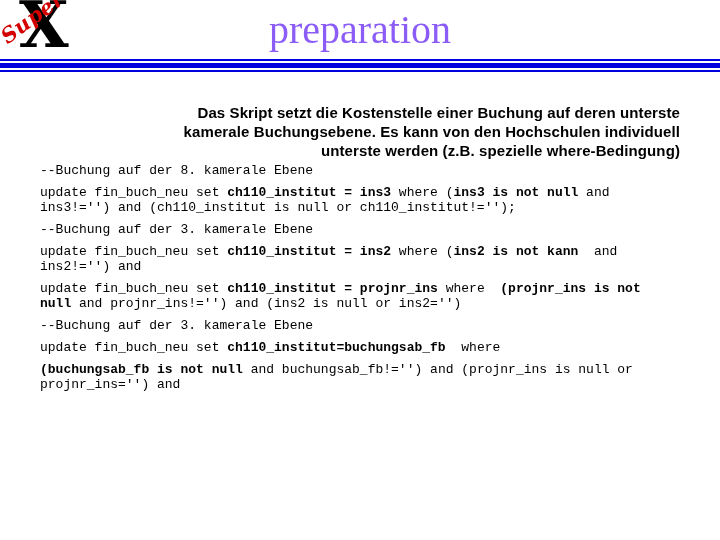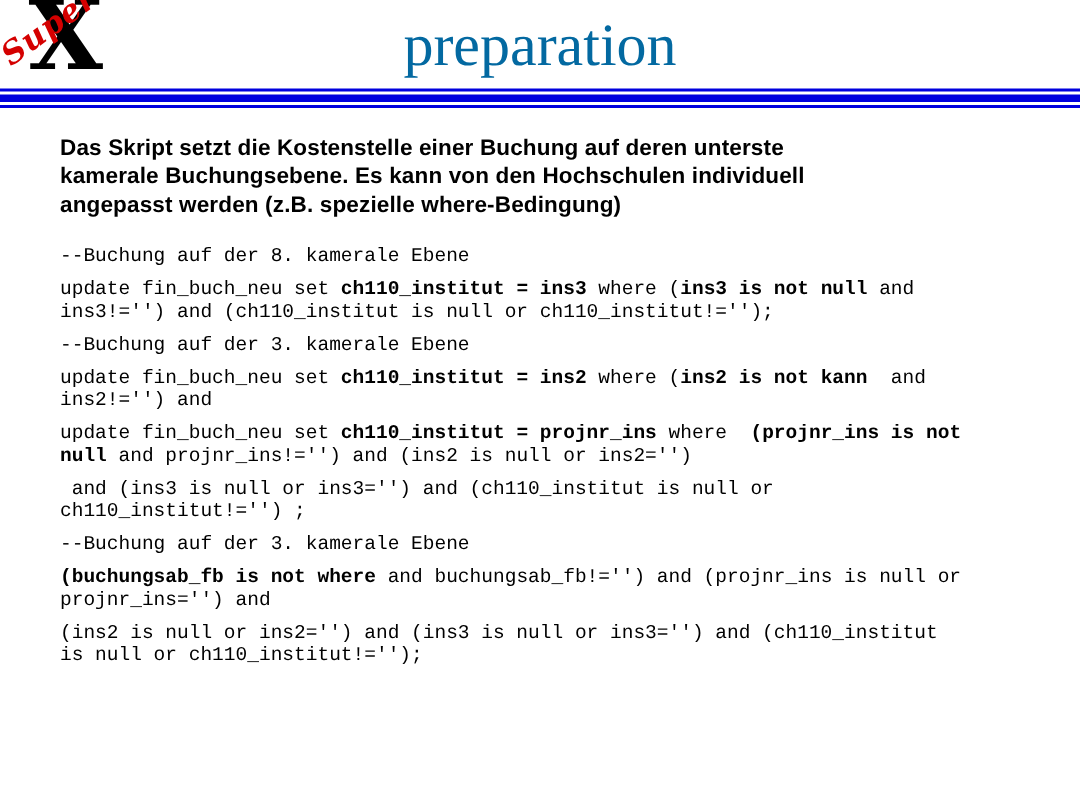--- a/index.html
+++ b/index.html
@@ -22,31 +22,31 @@
     position:absolute;left:-3px;top:24px;
     transform:rotate(-36deg);transform-origin:left center;
     font-family:"DejaVu Serif",serif;font-style:italic;font-weight:bold;
     font-size:21px;letter-spacing:0.5px;color:#d40000;
   }
   .title{
     position:absolute;left:0;right:0;top:8px;
     text-align:center;
     font-family:"Liberation Serif",serif;
     font-size:40px;line-height:44px;font-weight:500;
-    color:#0369a1;
+    color:#8b5cf6;
   }
   .separator{position:absolute;left:0;right:0;top:59px;}
   .sep-line{width:100%;}
   .sep-thin-top{height:2px;background:#0000de;margin-bottom:2px;}
   .sep-thick{height:5px;background:#0000de;margin-bottom:2px;}
   .sep-thin-bottom{height:2px;background:#0000de;}
   
   .heading{
-    position:absolute;left:40px;right:40px;top:89px;
-    text-align:left;
+    position:absolute;left:40px;right:40px;top:103px;
+    text-align:right;
     font-weight:bold;font-size:15px;line-height:19px;
     letter-spacing:0.1px;
   }
   
   .code{
     position:absolute;left:40px;top:163px;width:660px;
     font-family:"Liberation Mono",monospace;
     font-size:13px;line-height:15px;
   }
   .code p{margin:0 0 7px 0;white-space:pre;}
@@ -66,34 +66,31 @@
 
   <div class="separator">
     <div class="sep-line sep-thin-top"></div>
     <div class="sep-line sep-thick"></div>
     <div class="sep-line sep-thin-bottom"></div>
   </div>
 
   <div class="heading">
     <div>Das Skript setzt die Kostenstelle einer Buchung auf deren unterste</div>
     <div>kamerale Buchungsebene. Es kann von den Hochschulen individuell</div>
-    <div>angepasst werden (z.B. spezielle where-Bedingung)</div>
+    <div>unterste werden (z.B. spezielle where-Bedingung)</div>
   </div>
 
   <div class="code">
       <p><span>--Buchung auf der 8. kamerale Ebene</span></p>
       <p><span>update fin_buch_neu set </span><span class="b">ch110_institut = ins3</span><span> where (</span><span class="b">ins3 is not null</span><span> and
 ins3!='') and (ch110_institut is null or ch110_institut!='');</span></p>
       <p><span>--Buchung auf der 3. kamerale Ebene</span></p>
       <p><span>update fin_buch_neu set </span><span class="b">ch110_institut = ins2</span><span> where (</span><span class="b">ins2 is not kann</span><span>  and
 ins2!='') and</span></p>
       <p><span>update fin_buch_neu set </span><span class="b">ch110_institut = projnr_ins</span><span> where  </span><span class="b">(projnr_ins is not
 null</span><span> and projnr_ins!='') and (ins2 is null or ins2='')</span></p>
-      <p><span> and (ins3 is null or ins3='') and (ch110_institut is null or
-ch110_institut!='') ;</span></p>
       <p><span>--Buchung auf der 3. kamerale Ebene</span></p>
-      <p><span class="b">(buchungsab_fb is not where</span><span> and buchungsab_fb!='') and (projnr_ins is null or
+      <p><span>update fin_buch_neu set </span><span class="b">ch110_institut=buchungsab_fb</span><span>  where</span></p>
+      <p><span class="b">(buchungsab_fb is not null</span><span> and buchungsab_fb!='') and (projnr_ins is null or
 projnr_ins='') and</span></p>
-      <p><span>(ins2 is null or ins2='') and (ins3 is null or ins3='') and (ch110_institut
-is null or ch110_institut!='');</span></p>
     </div>
 
 </div>
 
 </body></html>

